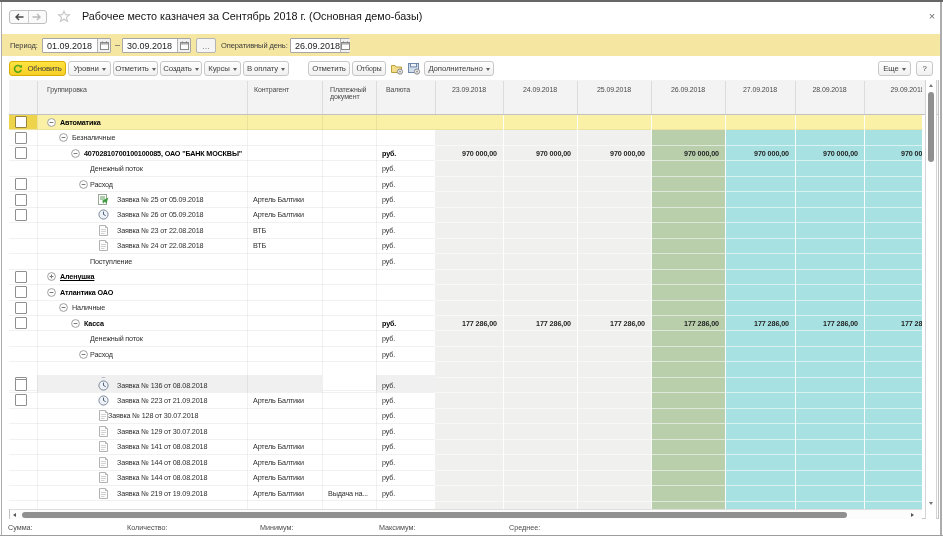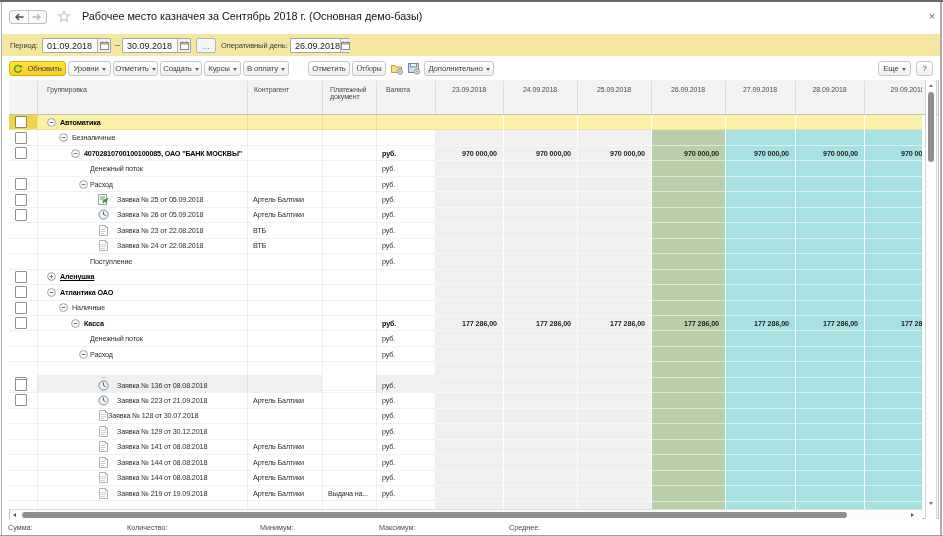--- a/index.html
+++ b/index.html
@@ -511,21 +511,21 @@
       <div class="trow" style="top: 309.2px;">
         <div class="rowicon" style="left: 89px;">
           <svg width="11" height="11" viewBox="0 0 11 11">
             <path d="M1.5 0.5 L7.5 0.5 L9.5 2.5 L9.5 10.5 L1.5 10.5 Z" fill="#fcfcfc" stroke="#b3b3b3"></path>
             <path d="M7.5 0.5 L7.5 2.5 L9.5 2.5" fill="#e8e8e8" stroke="#b3b3b3"></path>
             <line x1="3" y1="4.5" x2="8" y2="4.5" stroke="#d2d2d2"></line>
             <line x1="3" y1="6.5" x2="8" y2="6.5" stroke="#d2d2d2"></line>
             <line x1="3" y1="8.5" x2="6.5" y2="8.5" stroke="#d2d2d2"></line>
           </svg>
         </div>
-        <div class="tree-label" style="left: 108px;">Заявка № 129 от 30.12.2018</div>
+        <div class="tree-label" style="left: 108px;">Заявка № 129 от 30.07.2018</div>
         <div class="cell-text" style="left: 373px; width: 56px;">руб.</div>
       </div>
       <div class="trow" style="top: 324.66px;">
         <div class="rowicon" style="left: 89px;">
           <svg width="11" height="11" viewBox="0 0 11 11">
             <path d="M1.5 0.5 L7.5 0.5 L9.5 2.5 L9.5 10.5 L1.5 10.5 Z" fill="#fcfcfc" stroke="#b3b3b3"></path>
             <path d="M7.5 0.5 L7.5 2.5 L9.5 2.5" fill="#e8e8e8" stroke="#b3b3b3"></path>
             <line x1="3" y1="4.5" x2="8" y2="4.5" stroke="#d2d2d2"></line>
             <line x1="3" y1="6.5" x2="8" y2="6.5" stroke="#d2d2d2"></line>
             <line x1="3" y1="8.5" x2="6.5" y2="8.5" stroke="#d2d2d2"></line>

